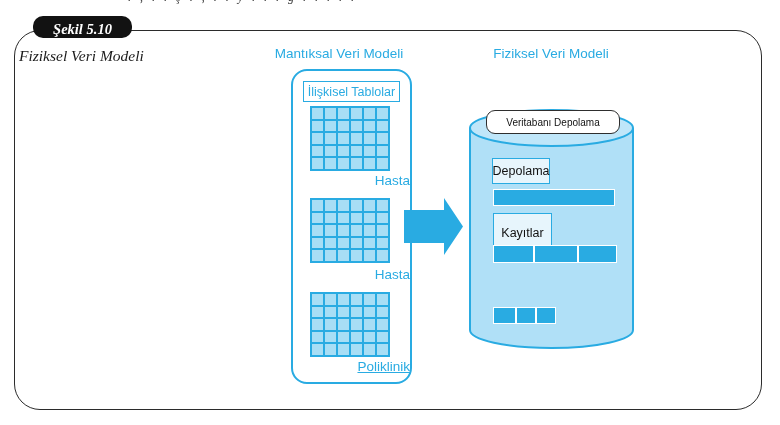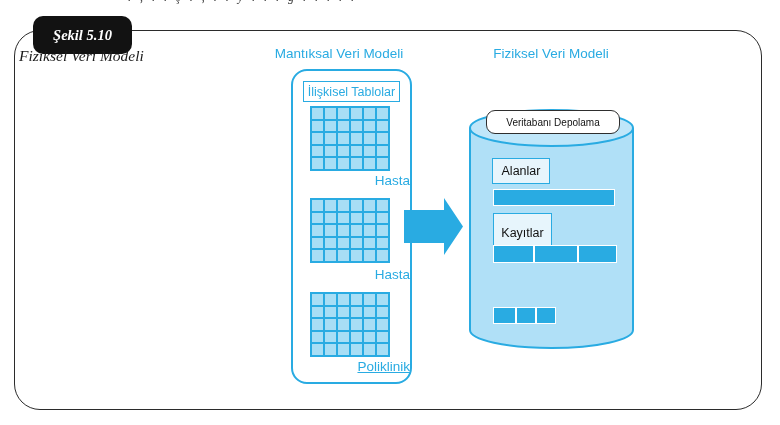--- a/index.html
+++ b/index.html
@@ -9,22 +9,22 @@
   
   .top-fragment{position:absolute;left:128px;top:0;width:520px;height:6px;overflow:hidden;}
   .top-fragment span{display:block;margin-top:-10px;font-family:"Liberation Serif",serif;
         font-style:italic;font-size:12px;color:#3a3a3a;letter-spacing:3px;white-space:nowrap;}
 
   
   .figure-box{position:absolute;left:14px;top:30px;width:746px;height:378px;
         border:1.4px solid var(--border-dark);border-radius:26px;background:#fff;}
 
   
-  .figure-tab{position:absolute;left:33px;top:16px;width:99px;height:38px;border-radius:10px;
-        background:var(--pill-bg);display:flex;align-items:center;justify-content:center;}
+  .figure-tab{position:absolute;left:33px;top:16px;width:99px;height:22px;border-radius:10px;
+        background:var(--pill-bg);display:flex;align-items:flex-end;justify-content:center;}
   .figure-tab span{color:#fff;font-family:"Liberation Serif",serif;font-style:italic;
         font-weight:bold;font-size:14.5px;}
 
   .figure-caption{position:absolute;left:19px;top:47px;font-family:"Liberation Serif",serif;
         font-style:italic;font-size:15.5px;color:#1a1a1a;}
 
   .heading{position:absolute;top:46px;width:166px;text-align:center;font-size:13.5px;
         color:var(--accent);}
   .logical-heading{left:256px;}
   .physical-heading{left:468px;}
@@ -194,21 +194,21 @@
     <polygon points="0,12 40,12 40,0 59,28.5 40,57 40,45 0,45" style="fill:var(--accent)"></polygon>
   </svg>
 
   <svg class="cylinder" width="167" height="242" viewBox="0 0 167 242">
     <path d="M2,20 L2,222 A81.5,18 0 0 0 165,222 L165,20" style="fill:var(--cylinder-fill);stroke:var(--accent);stroke-width:2"></path>
     <ellipse cx="83.5" cy="20" rx="81.5" ry="18" style="fill:var(--cylinder-top-fill);stroke:var(--accent);stroke-width:2"></ellipse>
   </svg>
 
   <div class="cyl-title">Veritabanı Depolama</div>
 
-  <div class="cyl-label lab0">Alanlar</div>
+  <div class="cyl-label lab0">Depolama</div>
   <div class="bar-row row0">
       <div class="bar-seg" style="width: 122px;"></div>
     </div>
 
   <div class="cyl-label lab1">Kayıtlar</div>
   <div class="bar-row row1">
       <div class="bar-seg" style="width: 41px;"></div>
       <div class="bar-seg" style="width: 44px;"></div>
       <div class="bar-seg" style="width: 39px;"></div>
     </div>

